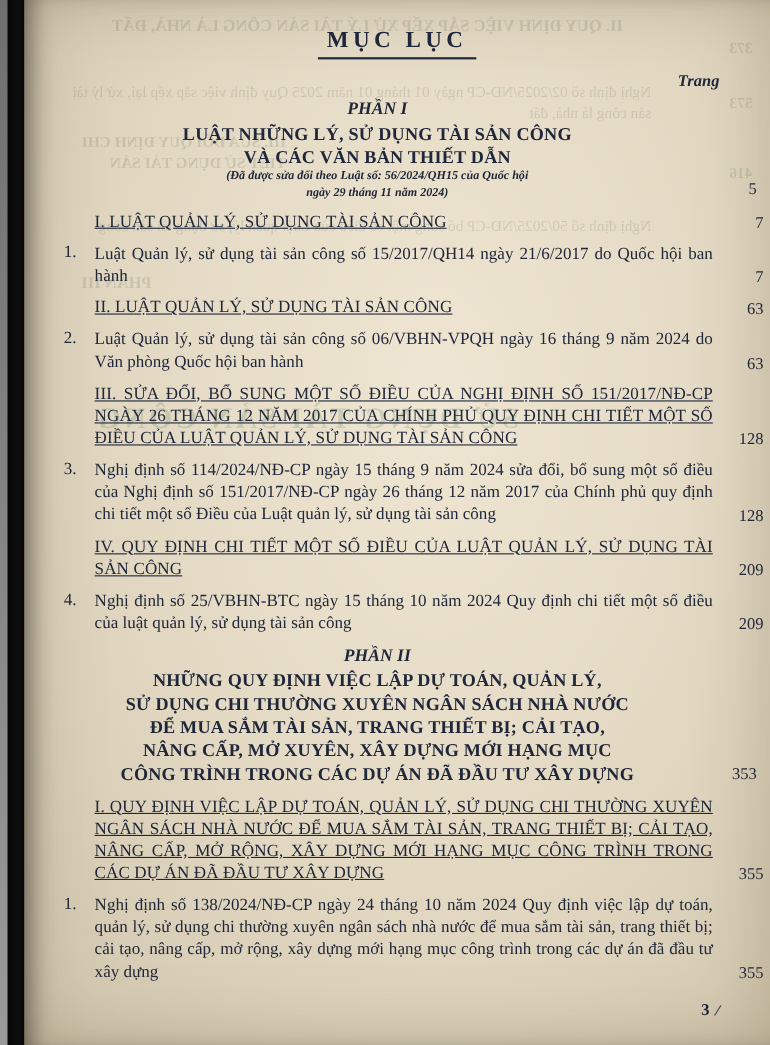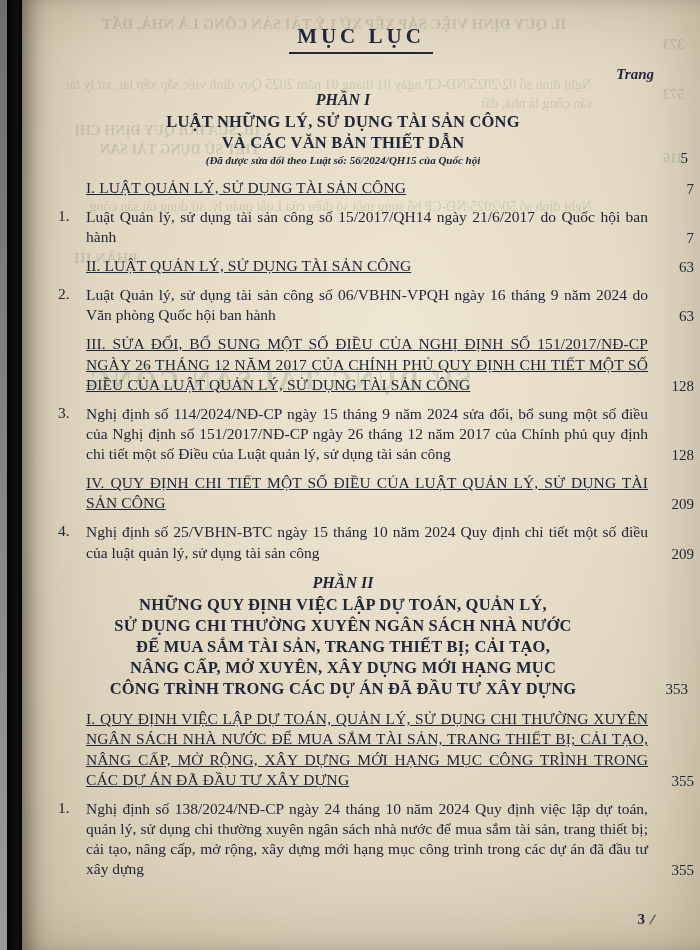--- a/index.html
+++ b/index.html
@@ -92,20 +92,21 @@
         <span class="doc-title">MỤC LỤC</span>
       </div>
 
       <div class="trang">Trang</div>
 
       <div class="part">
         <div class="part-label">PHẦN I</div>
         <div class="part-title">LUẬT NHỮNG LÝ, SỬ DỤNG TÀI SẢN CÔNG</div>
         <div class="part-title">VÀ CÁC VĂN BẢN THIẾT DẪN</div>
         <div class="part-sub">(Đã được sửa đổi theo Luật số: 56/2024/QH15 của Quốc hội</div>
+        <div class="part-sub">ngày 29 tháng 11 năm 2024)</div>
         <span class="pg">5</span>
       </div>
 
       <div class="entries">
 
         <div class="entry section">
           <span class="txt">I. LUẬT QUẢN LÝ, SỬ DỤNG TÀI SẢN CÔNG</span>
           <span class="pg">7</span>
         </div>
 

